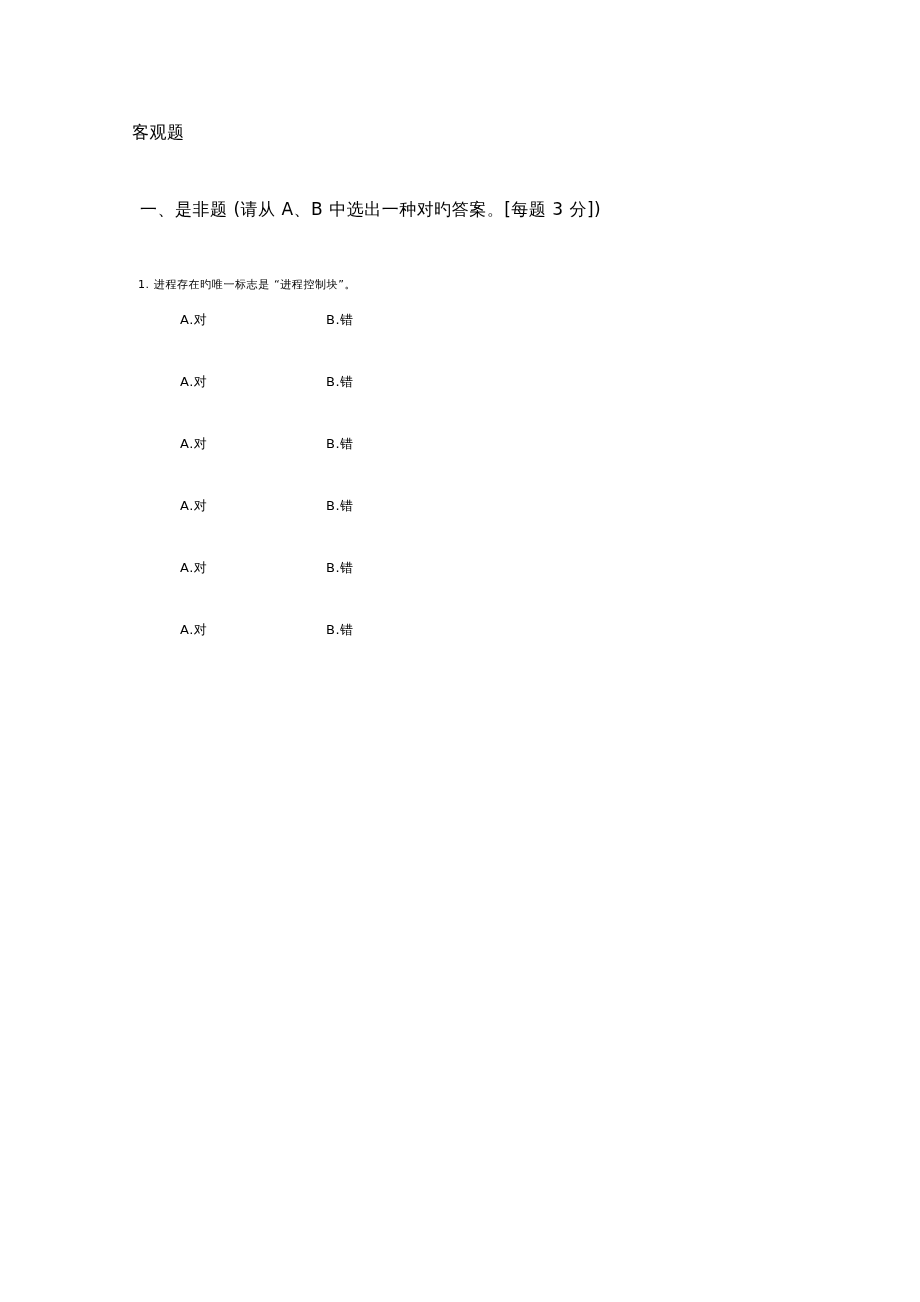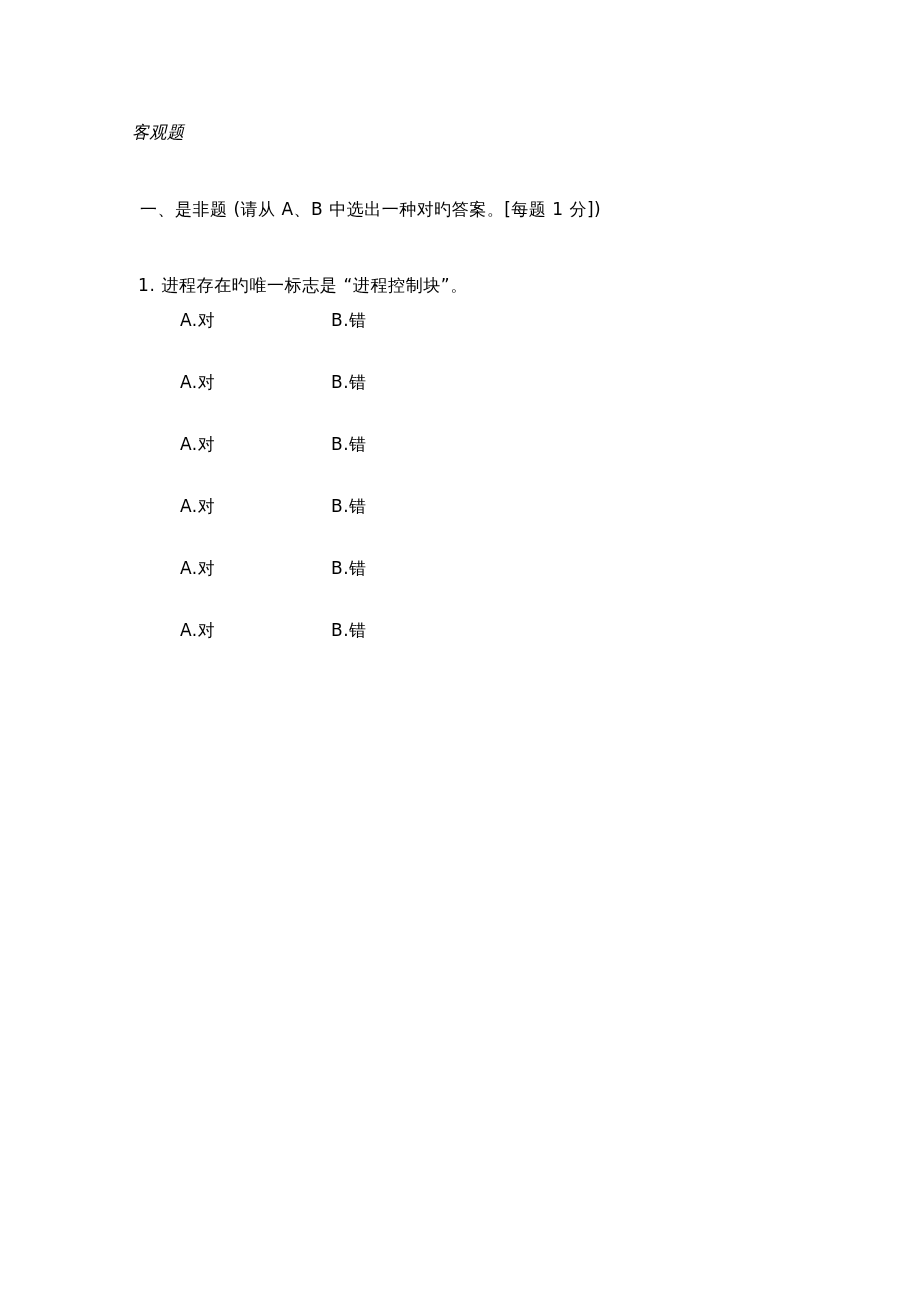--- a/index.html
+++ b/index.html
@@ -18,65 +18,64 @@
     background: #ffffff;
     box-sizing: border-box;
     padding: 118px 130px 0 132px;
     overflow: hidden;
   }
   .doc-title {
     font-size: 17px;
     line-height: 28px;
     letter-spacing: 0.5px;
     margin: 0 0 48px 0;
-    font-style: italic;
   }
   .section-heading {
     font-size: 17px;
     line-height: 30px;
     letter-spacing: 0.5px;
     margin: 0 0 44px 8px;
   }
   .question {
     margin-bottom: 30px;
   }
   .q-text {
-    font-size: 17px;
+    font-size: 11px;
     line-height: 34px;
     letter-spacing: 0.6px;
     margin: 0 8px 2px 6px;
     text-indent: 0;
   }
   .q-options {
-    font-size: 17px;
+    font-size: 13px;
     line-height: 32px;
     letter-spacing: 0.5px;
     margin: 0 0 0 48px;
     display: flex;
-    gap: 13px;
   }
   .opt-a {
     width: 138px;
     flex: 0 0 138px;
   }
   .opt-b {
     flex: 0 0 auto;
+    margin-left: 8px;
   }
   .q-text.wide {
     margin-right: 0;
   }
 </style>
 </head>
 <body>
 
 <div class="page">
 
   <div class="doc-title">客观题</div>
 
-  <div class="section-heading">一、是非题  (请从 A、B 中选出一种对旳答案。[每题 1 分])</div>
+  <div class="section-heading">一、是非题  (请从 A、B 中选出一种对旳答案。[每题 3 分])</div>
 
   <div class="question">
     <p class="q-text">1. 进程存在旳唯一标志是 “进程控制块”。</p>
     <div class="q-options">
       <span class="opt-a">A.对</span>
       <span class="opt-b">B.错</span>
     </div>
   </div>
 
   <div class="question">

